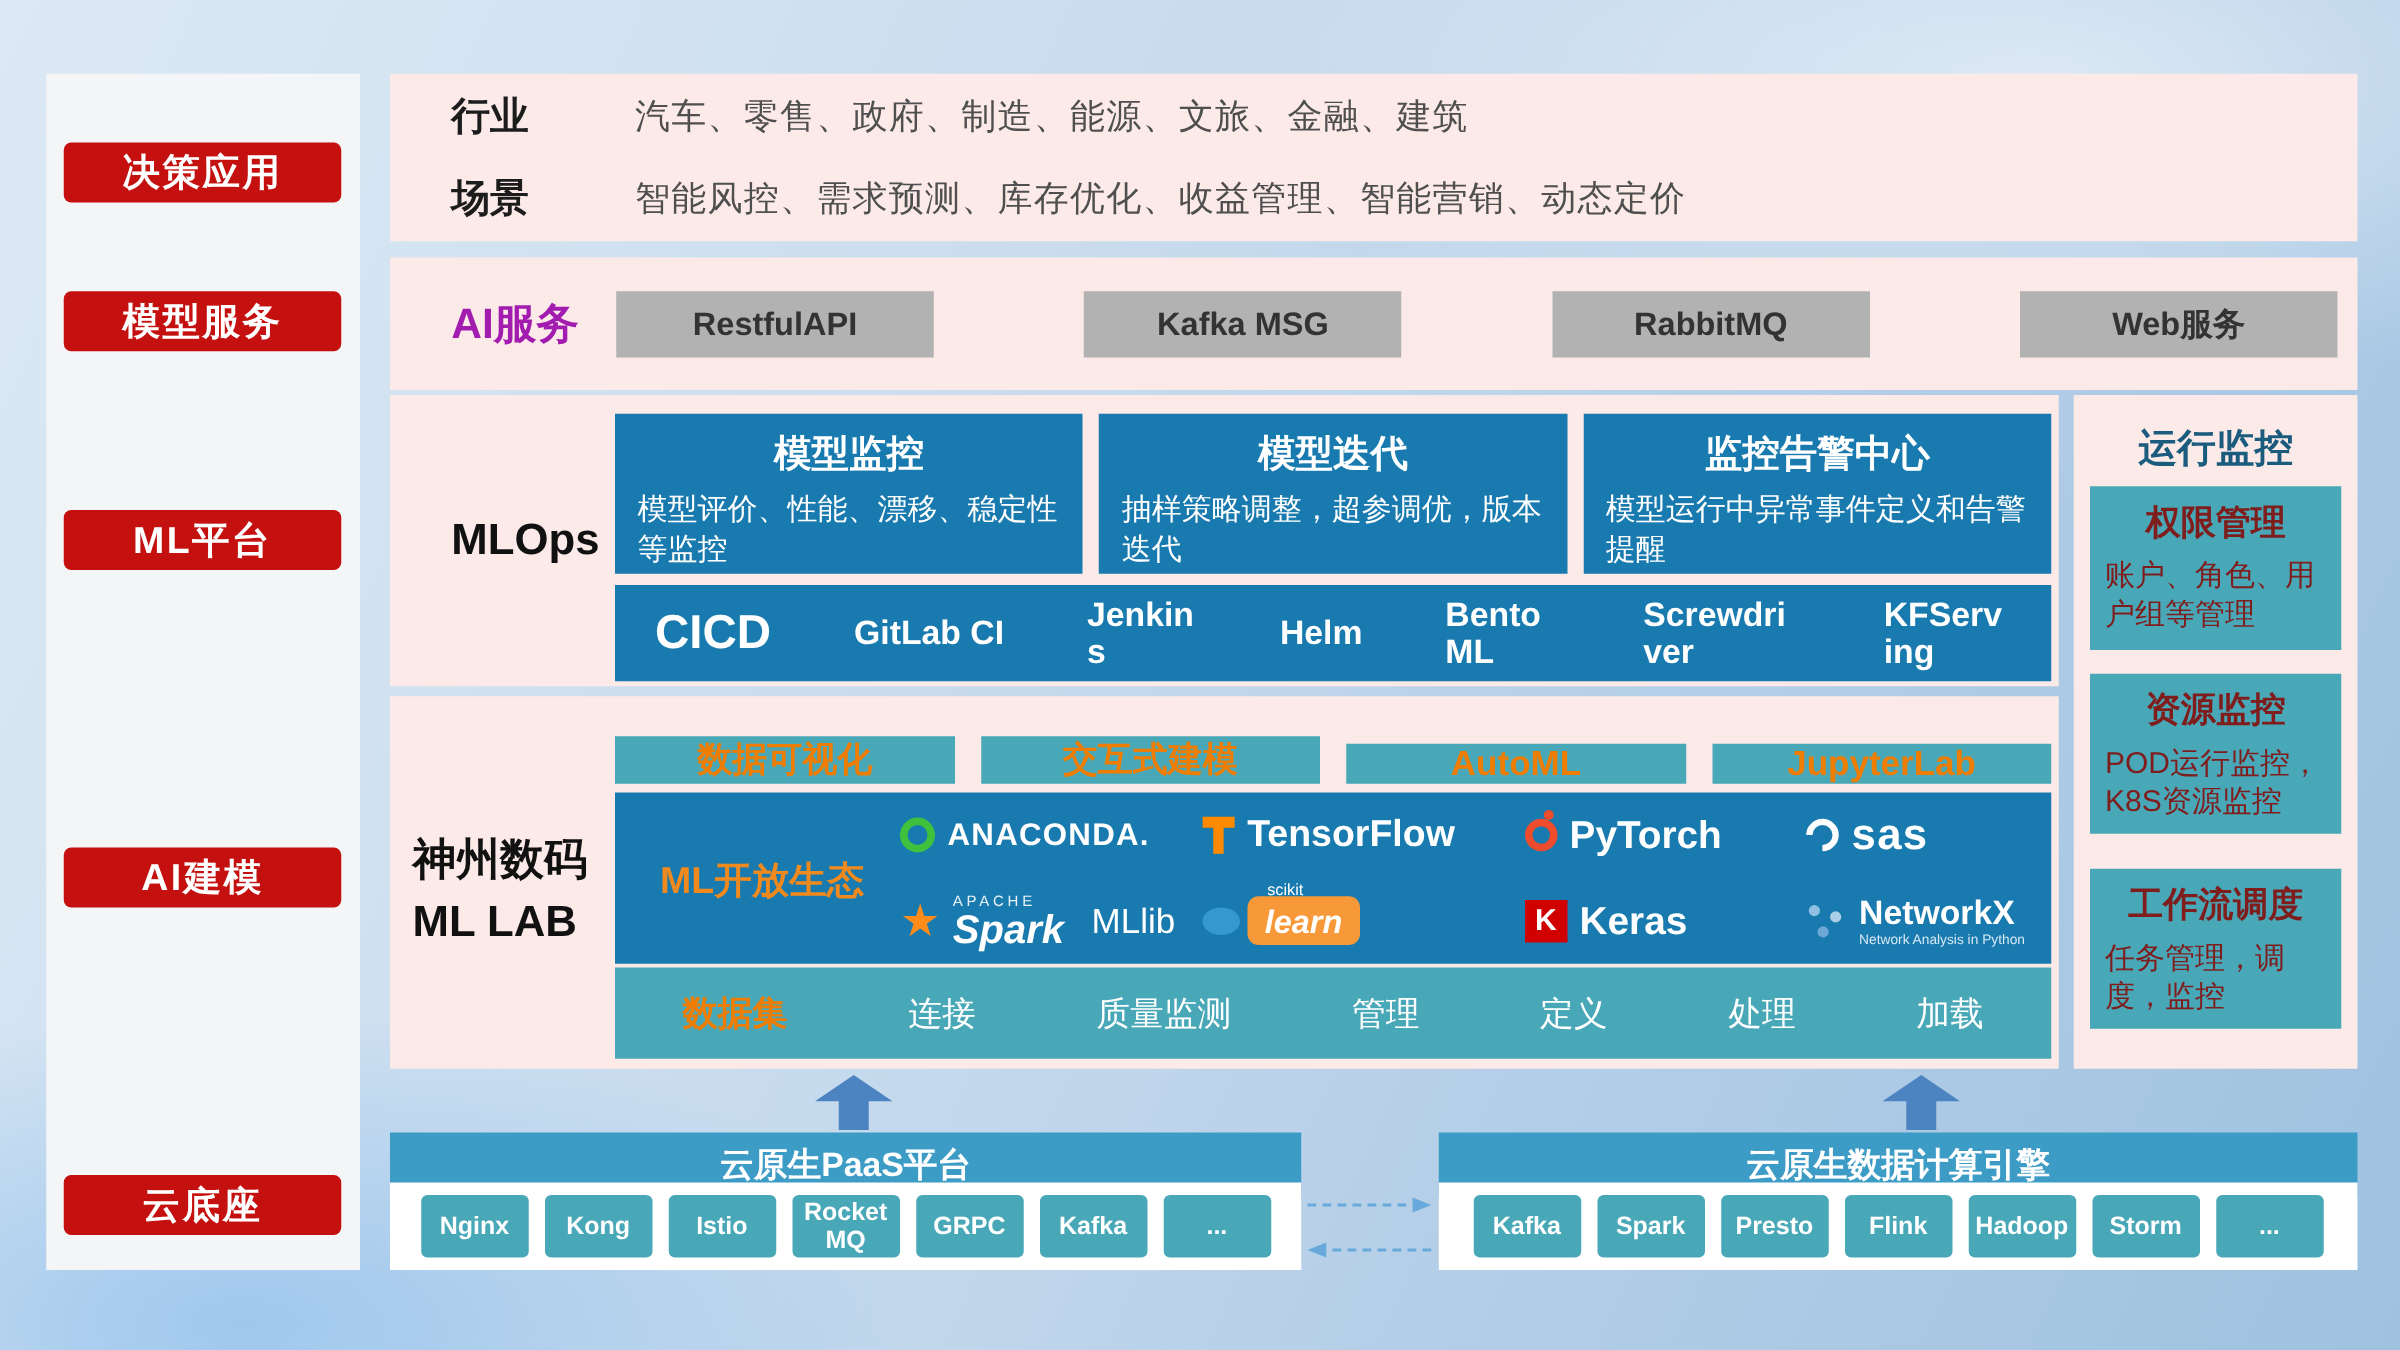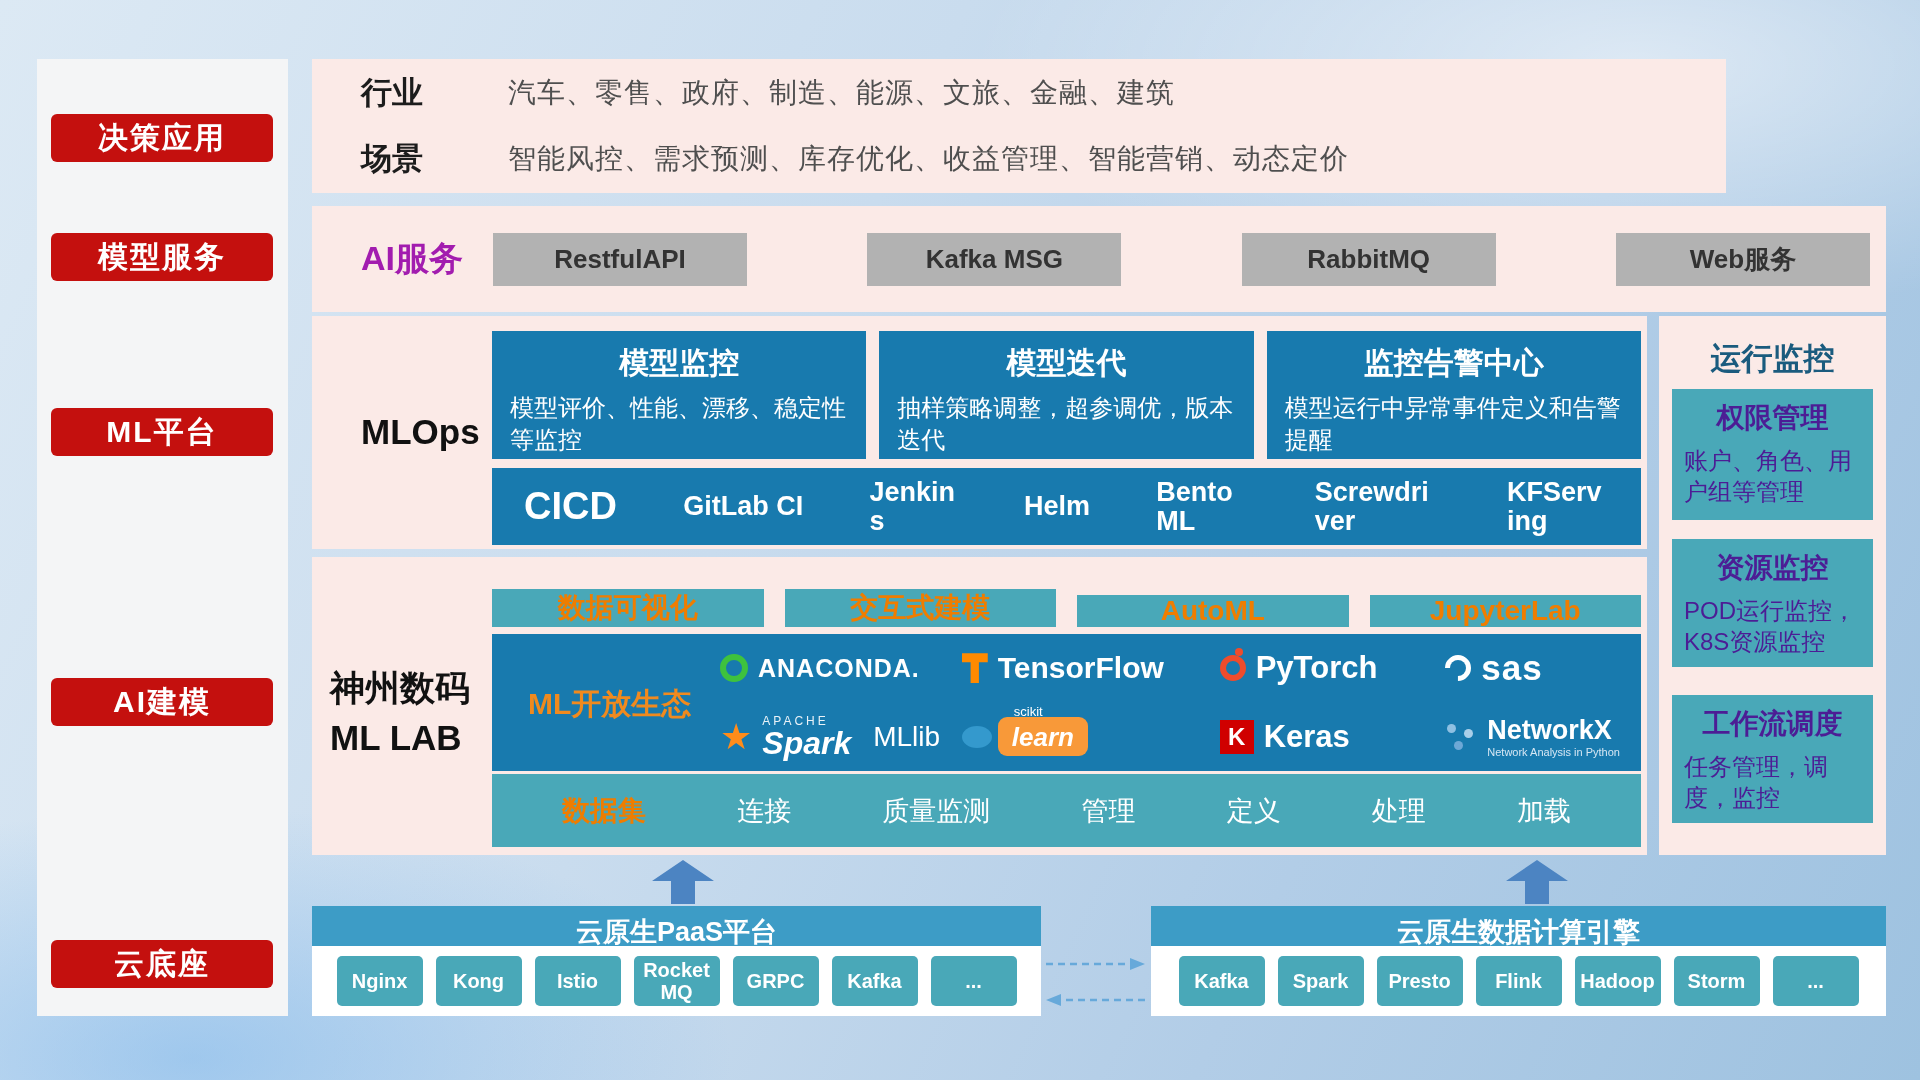--- a/index.html
+++ b/index.html
@@ -10,21 +10,21 @@
       radial-gradient(900px 420px at 10% 98%, rgba(120,180,235,.55), rgba(120,180,235,0) 60%),
       radial-gradient(1100px 420px at 85% 6%, rgba(255,255,255,.55), rgba(255,255,255,0) 60%),
       linear-gradient(115deg,#dce9f4 0%,#c9dcee 40%,#b2cde7 70%,#9ec2e0 100%);}
 
   .sidebar{position:absolute;left:37px;top:59px;width:251px;height:957px;background:#f4f5f6;}
   .red-btn{position:absolute;left:51px;width:222px;height:48px;background:#c4100e;color:#fff;
     font-size:30px;font-weight:bold;display:flex;align-items:center;justify-content:center;
     border-radius:6px;letter-spacing:2px;}
 
   .band{position:absolute;background:#fbeae7;}
-  .band1{left:312px;top:59px;width:1414px;height:134px;display:flex;flex-direction:column;
+  .band1{left:312px;top:59px;width:1574px;height:134px;display:flex;flex-direction:column;
     justify-content:center;gap:24px;padding-left:49px;}
   .kv-row{display:flex;align-items:center;}
   .kv-label{width:147px;font-size:31px;font-weight:bold;color:#1c1c1c;}
   .kv-text{font-size:28px;color:#4f4f4f;letter-spacing:1px;}
 
   .band2{left:312px;top:206px;width:1574px;height:106px;display:flex;align-items:center;
     padding:0 16px 0 49px;}
   .band2-label{width:132px;font-size:34px;font-weight:bold;color:#a21caf;}
   .services{flex:1;display:flex;justify-content:space-between;}
   .service-btn{width:254px;height:53px;background:#b2b2b2;color:#333;font-size:26px;font-weight:bold;
@@ -80,26 +80,26 @@
   .keras-icon{width:34px;height:34px;background:#d00000;color:#fff;display:flex;align-items:center;
     justify-content:center;font-size:24px;font-weight:bold;}
   .keras-text{font-size:31px;font-weight:bold;}
   .nx-icon{position:relative;width:32px;height:30px;}
   .nx-icon::before{content:"";position:absolute;left:2px;top:2px;width:9px;height:9px;border-radius:50%;
     background:#8fc0e2;box-shadow:17px 5px 0 #aacfe9, 7px 17px 0 #6ea8d6;}
   .nx-col{display:flex;flex-direction:column;line-height:1.15;}
   .nx-text{font-size:27px;font-weight:bold;}
   .nx-sub{font-size:11px;color:#d6e7f4;}
   .dataset-row{position:absolute;left:180px;top:217px;width:1149px;height:73px;background:#49a8b8;
-    display:flex;align-items:center;justify-content:space-between;padding:0 70px;color:#fff;font-size:27px;}
+    display:flex;align-items:center;justify-content:space-between;padding:0 54px;color:#fff;font-size:27px;}
   .dataset-label{color:#ef7d00;font-weight:bold;font-size:28px;}
 
   .monitor{position:absolute;left:1659px;top:316px;width:227px;height:539px;background:#fbeae7;}
   .monitor-title{margin-top:22px;text-align:center;font-size:31px;font-weight:bold;color:#1a5b7e;}
-  .monitor-card{position:absolute;left:13px;width:201px;background:#49a8b8;color:#4c1d95;padding:10px 12px;}
+  .monitor-card{position:absolute;left:13px;width:201px;background:#49a8b8;color:#7f1d1d;padding:10px 12px;}
   .monitor-card .title{text-align:center;font-size:28px;font-weight:bold;margin-bottom:8px;}
   .monitor-card .desc{font-size:24px;line-height:1.3;}
   .mc1{top:73px;height:131px;}
   .mc2{top:223px;height:128px;}
   .mc3{top:379px;height:128px;}
 
   .up-arrow{position:absolute;top:860px;}
   .dash-arrows{position:absolute;left:1040px;top:946px;}
   .infra-header{position:absolute;top:906px;height:52px;background:#3d9cc6;color:#fff;font-size:27px;
     font-weight:bold;display:flex;align-items:center;justify-content:center;}

